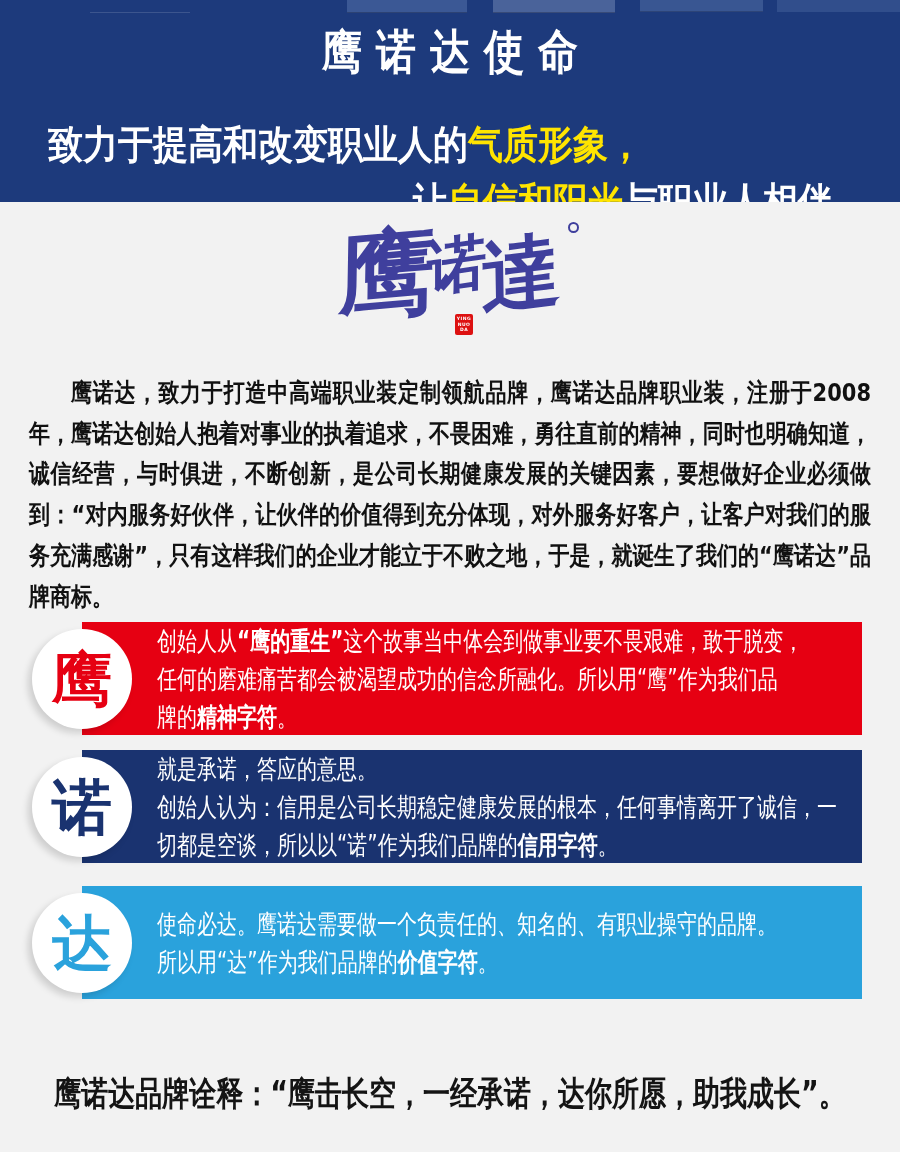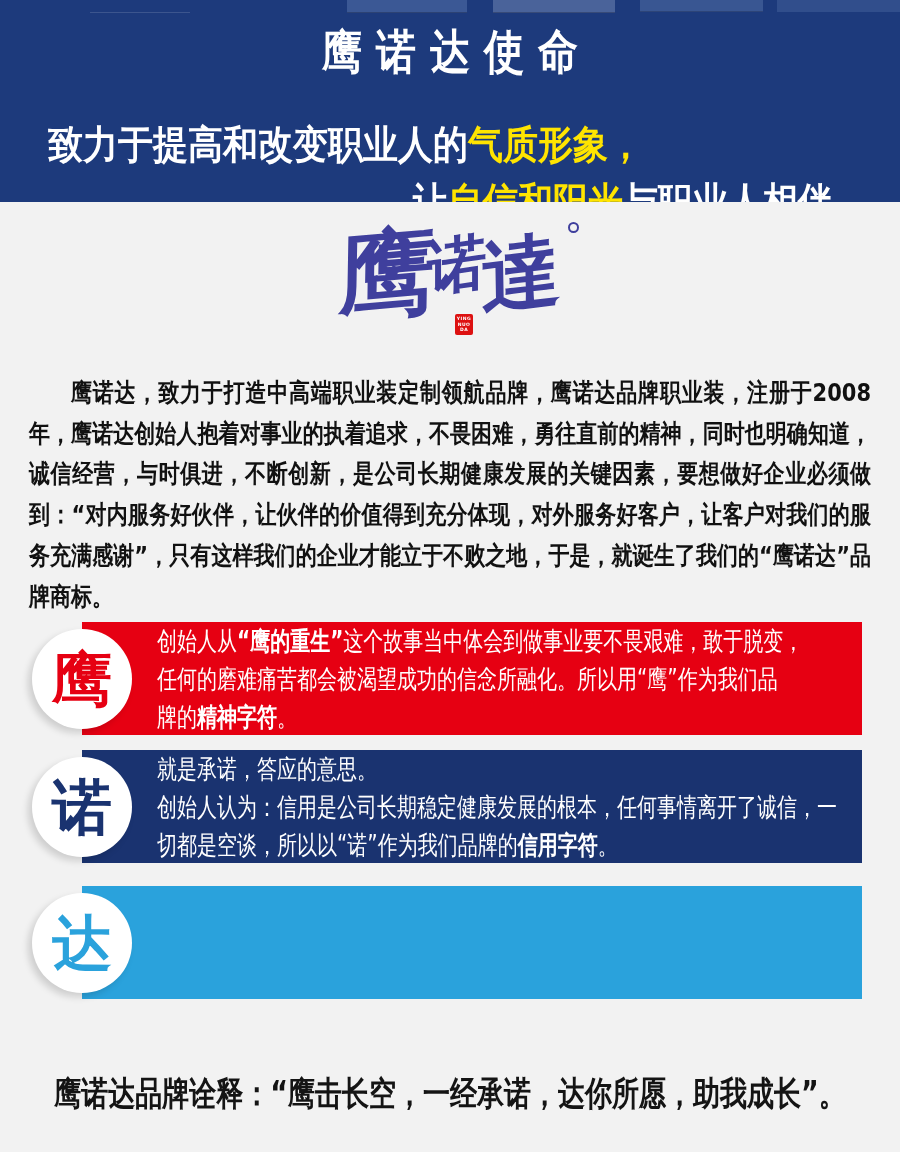--- a/index.html
+++ b/index.html
@@ -120,17 +120,21 @@
       <div class="b-line"><span>就是承诺，答应的意思。</span></div>
       <div class="b-line"><span>创始人认为：信用是公司长期稳定健康发展的根本，任何事情离开了诚信，一</span></div>
       <div class="b-line"><span>切都是空谈，所以以“诺”作为我们品牌的</span><b>信用字符</b><span>。</span></div>
     </div>
   </div>
 
   <div class="banner blue">
     <div class="circle">
       <span class="ch">达</span>
     </div>
+    <div class="b-text">
+      <div class="b-line"><span>使命必达。鹰诺达需要做一个负责任的、知名的、有职业操守的品牌。</span></div>
+      <div class="b-line"><span>所以用“达”作为我们品牌的</span><b>价值字符</b><span>。</span></div>
+    </div>
   </div>
 
   <div class="slogan">鹰诺达品牌诠释：“鹰击长空，一经承诺，达你所愿，助我成长”。</div>
 
 </div>
 
 </body></html>

